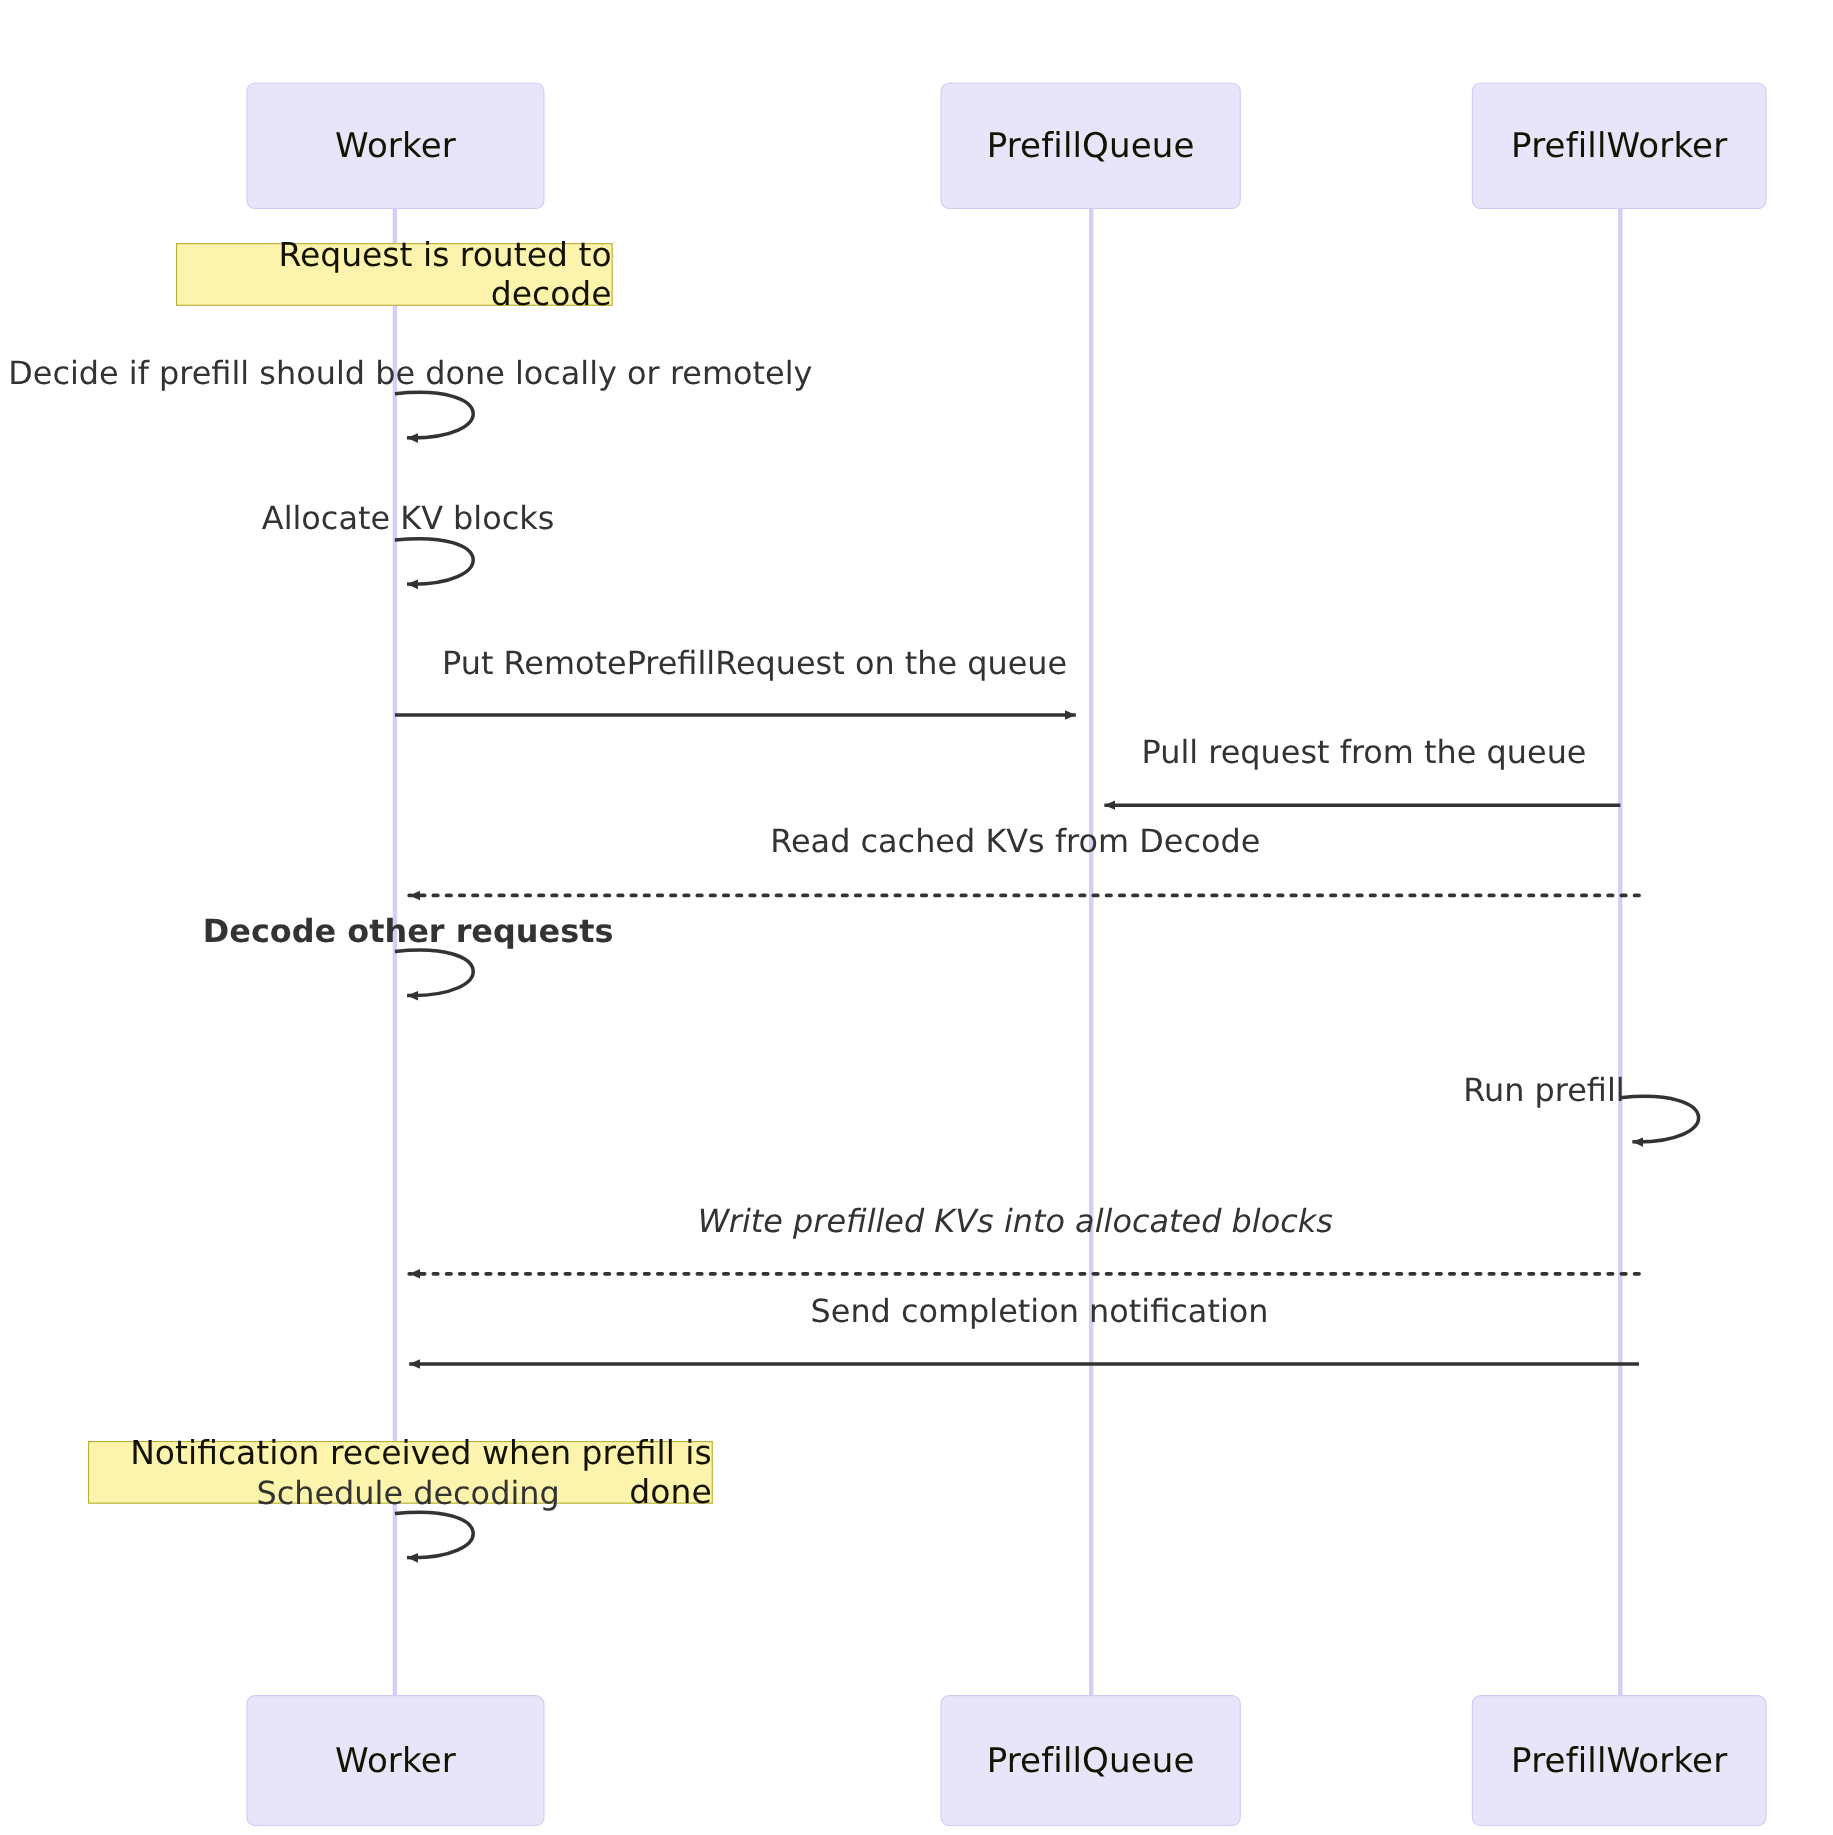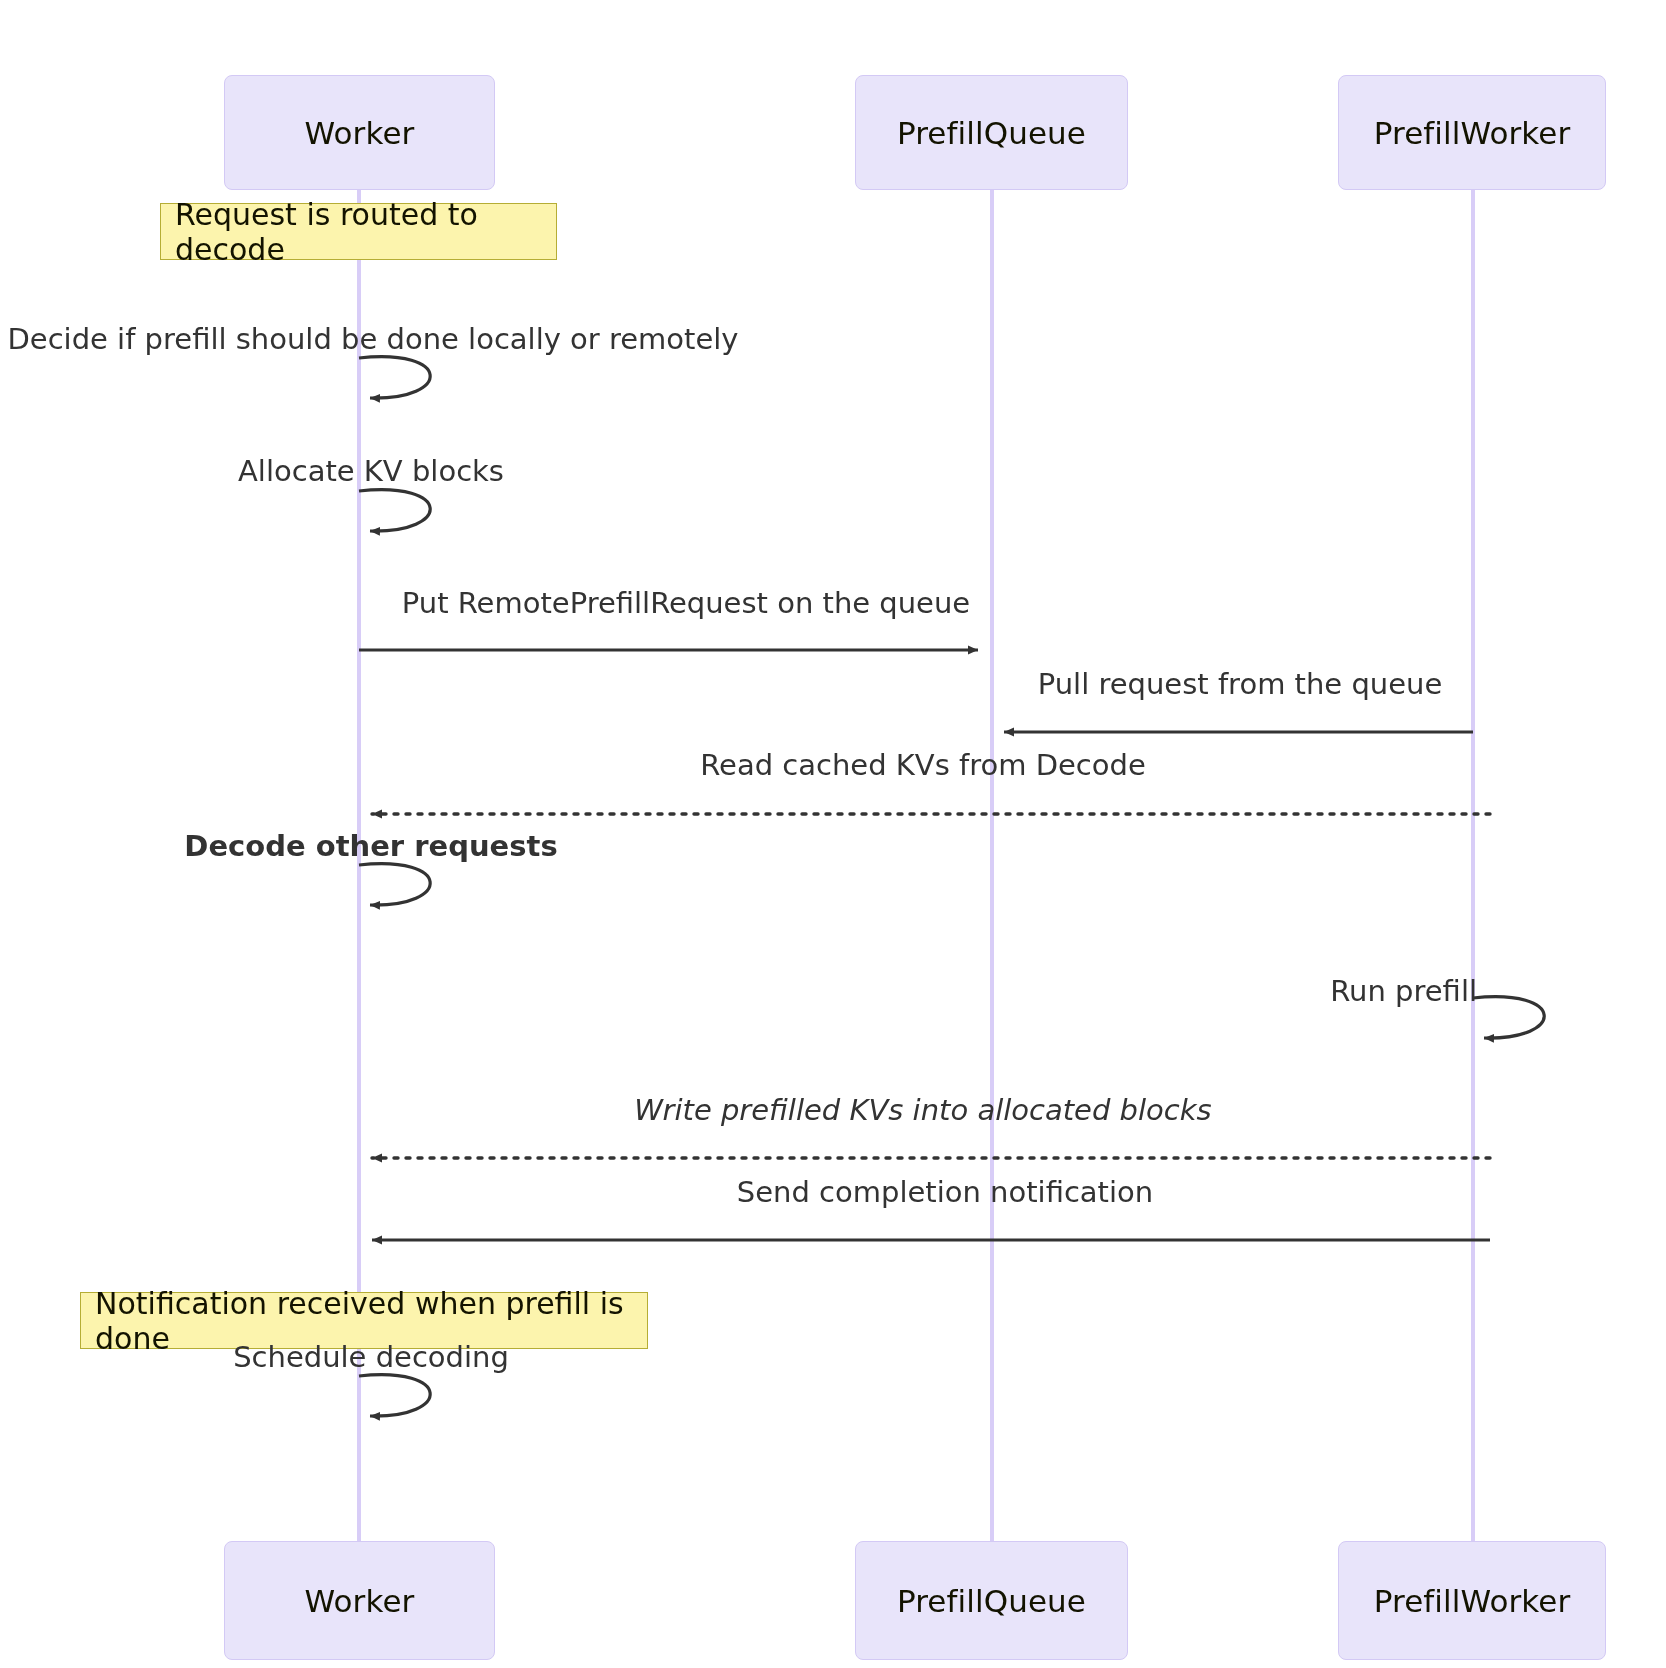--- a/index.html
+++ b/index.html
@@ -2,21 +2,21 @@
 <html><head>
 <meta charset="utf-8">
 <style>
   html,body{margin:0;padding:0;}
   body{
     width:1666px;height:1668px;
     background:#ffffff;
     font-family:"DejaVu Sans", sans-serif;
     overflow:hidden;
   }
-  #diagram{position:relative;width:1666px;height:1668px;}
+  #diagram{position:relative;width:1666px;height:1668px;text-align:right;}
 
   
   .actor-box{
     position:absolute;
     box-sizing:border-box;
     background:#e8e4fa;
     border:1.6px solid #d3c9f5;
     border-radius:8px;
     display:flex;align-items:center;justify-content:center;
     color:#131300;
@@ -34,20 +34,21 @@
   
   .note{
     position:absolute;
     box-sizing:border-box;
     background:#fcf4ad;
     border:1.6px solid #b5ad35;
     display:flex;align-items:center;
     padding-left:14px;
     color:#131300;
     font-size:30px;
+    margin-top:18px;
   }
 
   
   .msg-label{
     position:absolute;
     color:#333333;
     font-size:29px;
     white-space:nowrap;
   }
   .msg-label.center{transform:translateX(-50%);padding-left:16px;}

